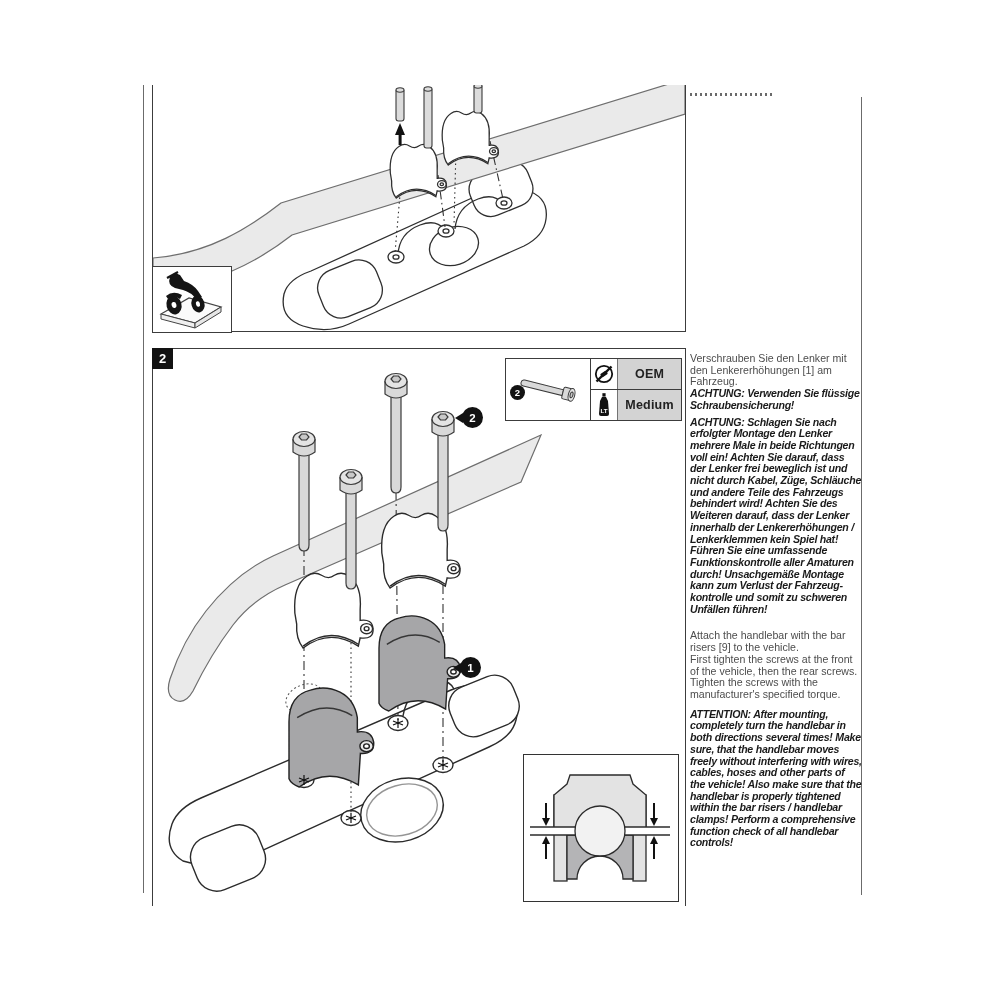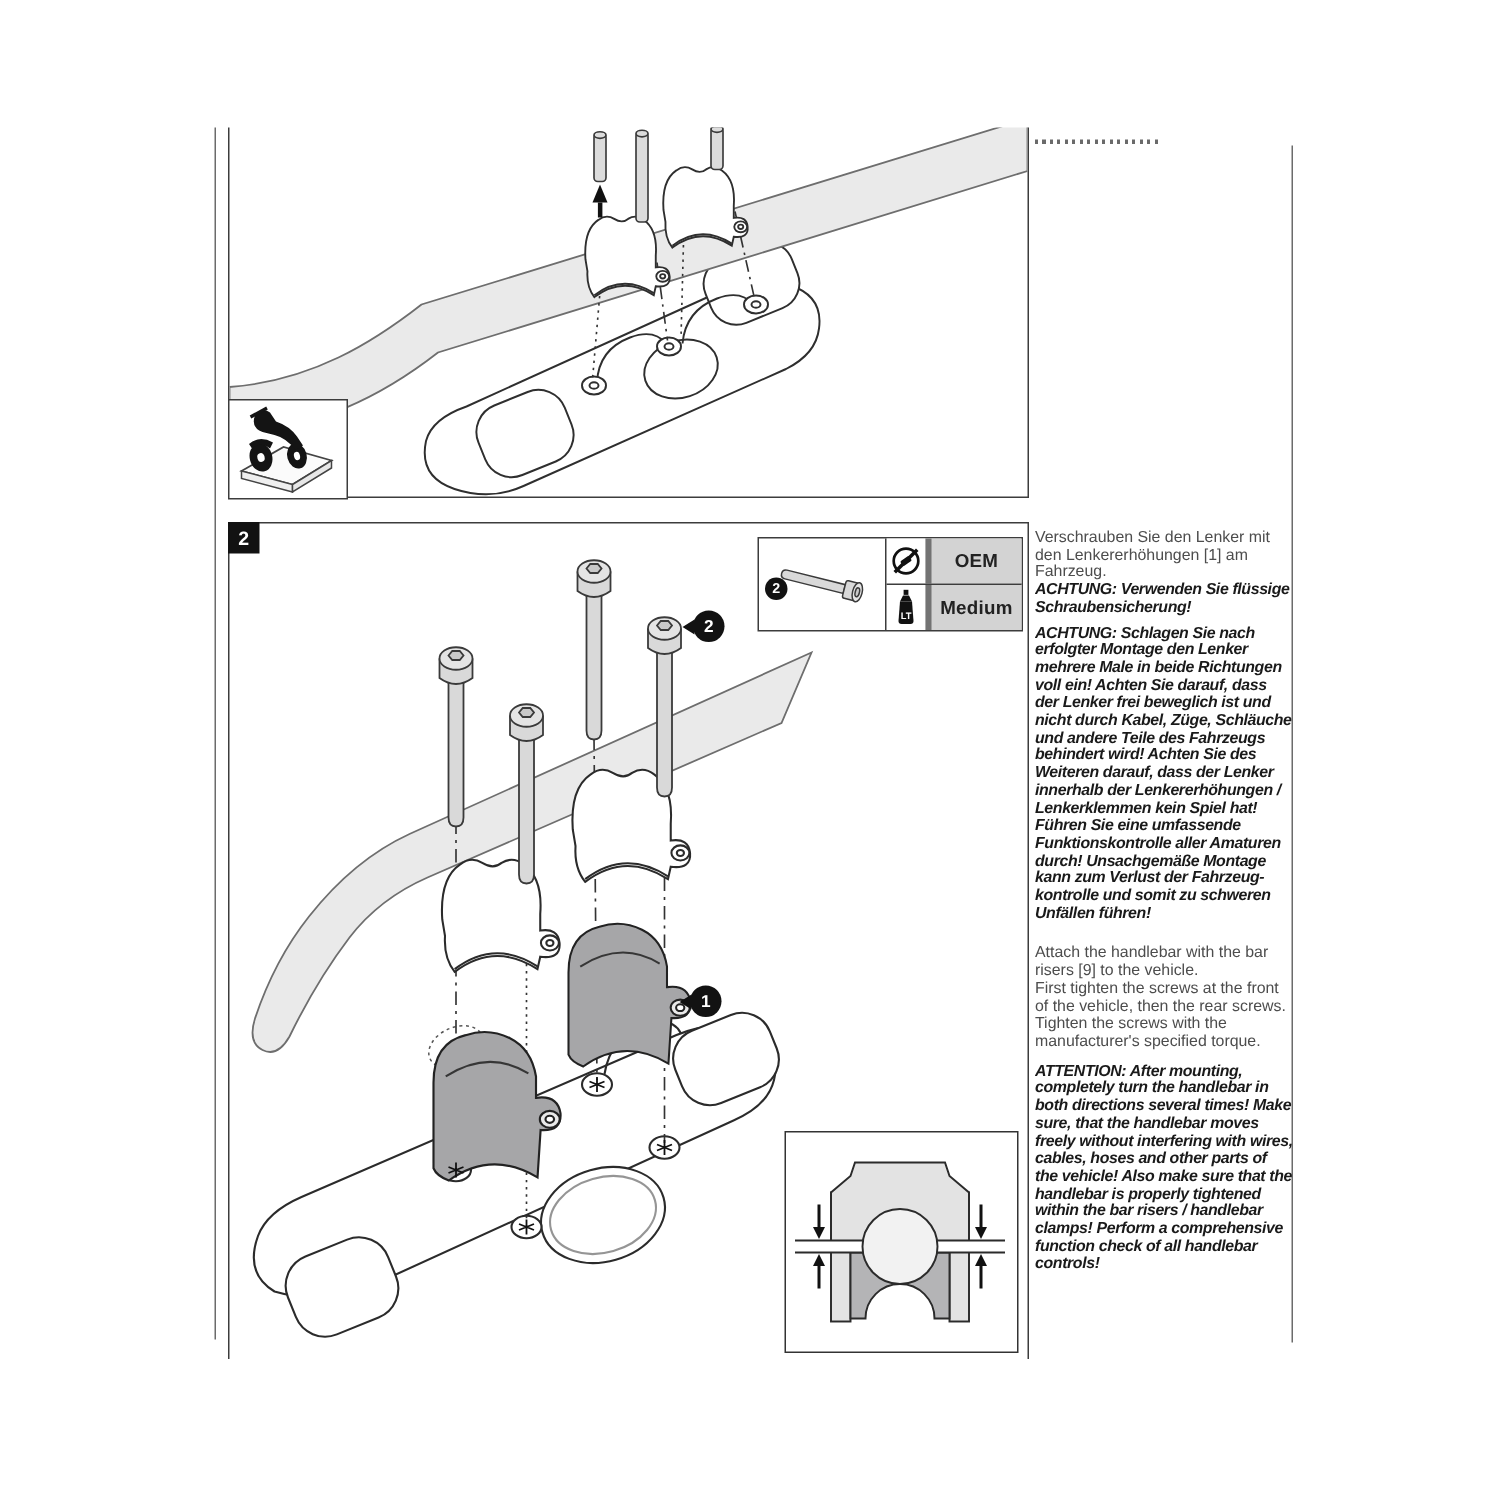--- a/index.html
+++ b/index.html
@@ -32,21 +32,21 @@
   #parts-box{left:505px;top:358px;width:177px;height:63px;background:#fff;
              border:1.5px solid #3c3c3c;display:flex;z-index:4;box-sizing:border-box;}
   .pb-left{width:84px;border-right:1.5px solid #3c3c3c;position:relative;}
   .pb-num{position:absolute;left:4px;top:26px;width:15px;height:15px;border-radius:50%;
           background:#121212;color:#fff;font-size:9.5px;font-weight:bold;
           display:flex;align-items:center;justify-content:center;}
   .pb-right{flex:1;display:flex;flex-direction:column;}
   .pb-row{flex:1;display:flex;align-items:stretch;}
   .pb-row + .pb-row{border-top:1.5px solid #3c3c3c;}
   .pb-icon{width:26px;display:flex;align-items:center;justify-content:center;background:#fff;}
-  .pb-label{flex:1;background:#d3d3d3;border-left:4px solid #737373;
+  .pb-label{flex:1;background:#d3d3d3;border-left:1px solid #737373;
             display:flex;align-items:center;justify-content:center;
             font-weight:bold;font-size:12.5px;color:#222;letter-spacing:0.2px;}
 
   
   #inset-box{left:523px;top:754px;width:156px;height:148px;background:#fff;
              border:1.6px solid #333;z-index:4;box-sizing:border-box;}
 
   
   .callout{position:absolute;width:21px;height:21px;border-radius:50%;background:#121212;
            color:#fff;font-weight:bold;font-size:11.5px;display:flex;align-items:center;

